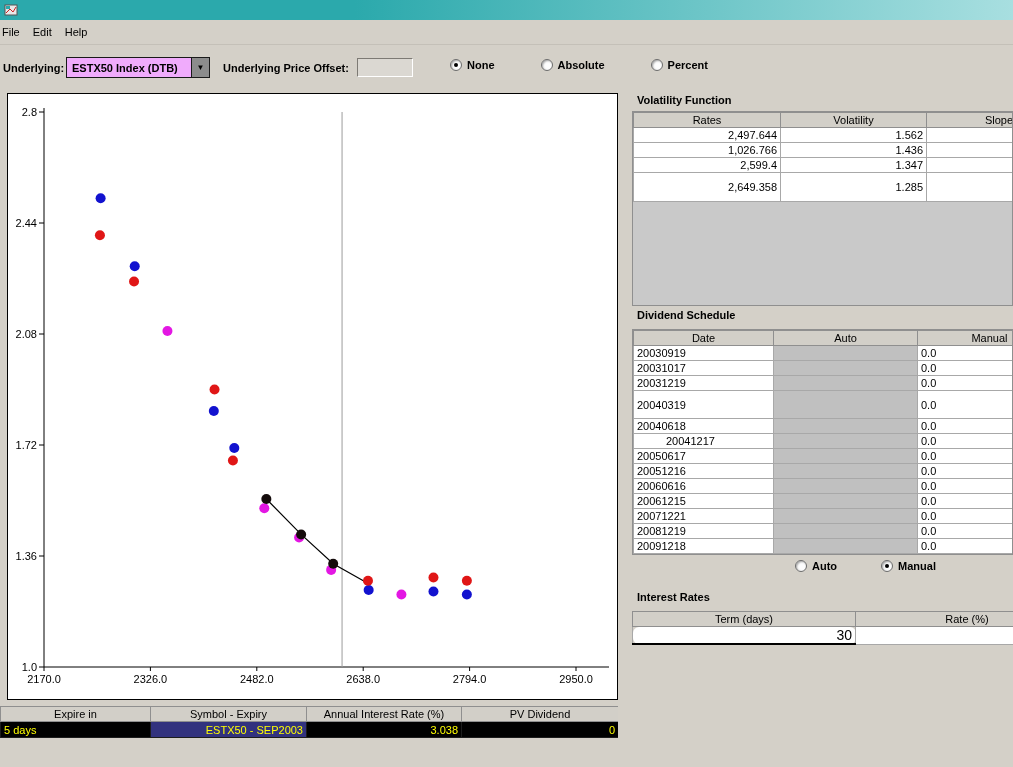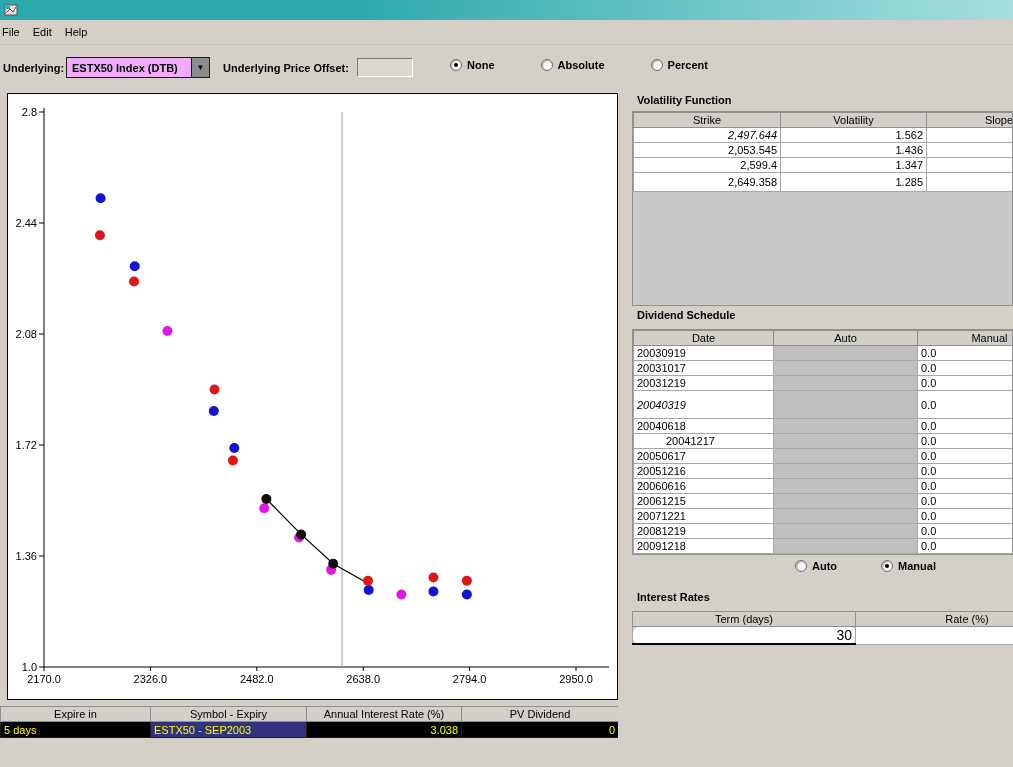--- a/index.html
+++ b/index.html
@@ -45,21 +45,21 @@
   #expiry-table{position:absolute;left:0;top:706px;width:618px;overflow:hidden;}
   table.jtable{border-collapse:collapse;table-layout:fixed;}
   .jtable th{background:#d2cfc8;border:1px solid #8f8f8f;font-weight:normal;height:15px;padding:0 2px;text-align:center;white-space:nowrap;overflow:hidden;font-size:11px;}
   .jtable td{border:1px solid #a8a8a8;background:#fff;padding:0 3px;white-space:nowrap;overflow:hidden;font-size:11px;}
   .jtable td.num{text-align:right;}
   .jtable td.gray{background:var(--auto_column_bg,#c0c0c0);}
   .jtable td.left{text-align:left;}
   .jtable td.editor{font-size:14px;border-bottom:2px solid #000;border-radius:6px;}
   #expiry-table .jtable td{background:var(--expiry_row_bg,#000);color:var(--expiry_row_text,#ff0);border-color:#1c1c1c;}
   #expiry-table .jtable td.exp-num{text-align:right;}
-  #expiry-table .jtable td.exp-center{text-align:left;}
+  #expiry-table .jtable td.exp-center{text-align:right;}
   #expiry-table .jtable td.sel{background:var(--selected_cell_bg,#32327e);}
 </style>
 </head>
 <body>
 
 <div class="titlebar">
   <span class="app-icon">
     <svg width="14" height="14" viewBox="0 0 14 14">
       <rect x="1" y="2" width="12" height="10" fill="#e8e8e8" stroke="#555555"></rect>
       <rect x="2" y="3" width="4" height="3" fill="#2ba9ac"></rect>
@@ -185,44 +185,44 @@
 <div class="section-title" id="vf-title">Volatility Function</div>
 <div id="vol-table">
     <table class="jtable" style="width: 438px;">
       <colgroup>
         <col style="width: 147px;">
         <col style="width: 146px;">
         <col style="width: 145px;">
       </colgroup>
       <thead>
         <tr>
-          <th>Strike</th>
+          <th>Rates</th>
           <th>Volatility</th>
           <th>Slope</th>
         </tr>
       </thead>
       <tbody>
         <tr>
-          <td class="num" style="height: 15px; font-style: italic;">2,497.644</td>
+          <td class="num" style="height: 15px;">2,497.644</td>
           <td class="num" style="height: 15px;">1.562</td>
           <td class="num" style="height: 15px;"></td>
         </tr>
         <tr>
-          <td class="num" style="height: 15px;">2,053.545</td>
+          <td class="num" style="height: 15px;">1,026.766</td>
           <td class="num" style="height: 15px;">1.436</td>
           <td class="num" style="height: 15px;"></td>
         </tr>
         <tr>
           <td class="num" style="height: 15px;">2,599.4</td>
           <td class="num" style="height: 15px;">1.347</td>
           <td class="num" style="height: 15px;"></td>
         </tr>
         <tr>
           <td class="num" style="height: 15px;">2,649.358</td>
-          <td class="num" style="height: 19px; padding-left: 16px;">1.285</td>
+          <td class="num" style="height: 29px; padding-left: 16px;">1.285</td>
           <td class="num" style="height: 15px;"></td>
         </tr>
       </tbody>
     </table>
   </div>
 
 <div class="section-title" id="ds-title">Dividend Schedule</div>
 <div id="div-table">
     <table class="jtable" style="width: 428px;">
       <colgroup>
@@ -247,21 +247,21 @@
           <td class="left" style="height: 15px;">20031017</td>
           <td class="gray" style="height: 15px;"></td>
           <td class="left" style="height: 15px;">0.0</td>
         </tr>
         <tr>
           <td class="left" style="height: 15px;">20031219</td>
           <td class="gray" style="height: 15px;"></td>
           <td class="left" style="height: 15px;">0.0</td>
         </tr>
         <tr>
-          <td class="left" style="height: 28px; font-style: italic;">20040319</td>
+          <td class="left" style="height: 28px;">20040319</td>
           <td class="gray" style="height: 15px;"></td>
           <td class="left" style="height: 15px;">0.0</td>
         </tr>
         <tr>
           <td class="left" style="height: 15px;">20040618</td>
           <td class="gray" style="height: 15px;"></td>
           <td class="left" style="height: 15px;">0.0</td>
         </tr>
         <tr>
           <td class="left" style="height: 15px; padding-left: 32px;">20041217</td>

